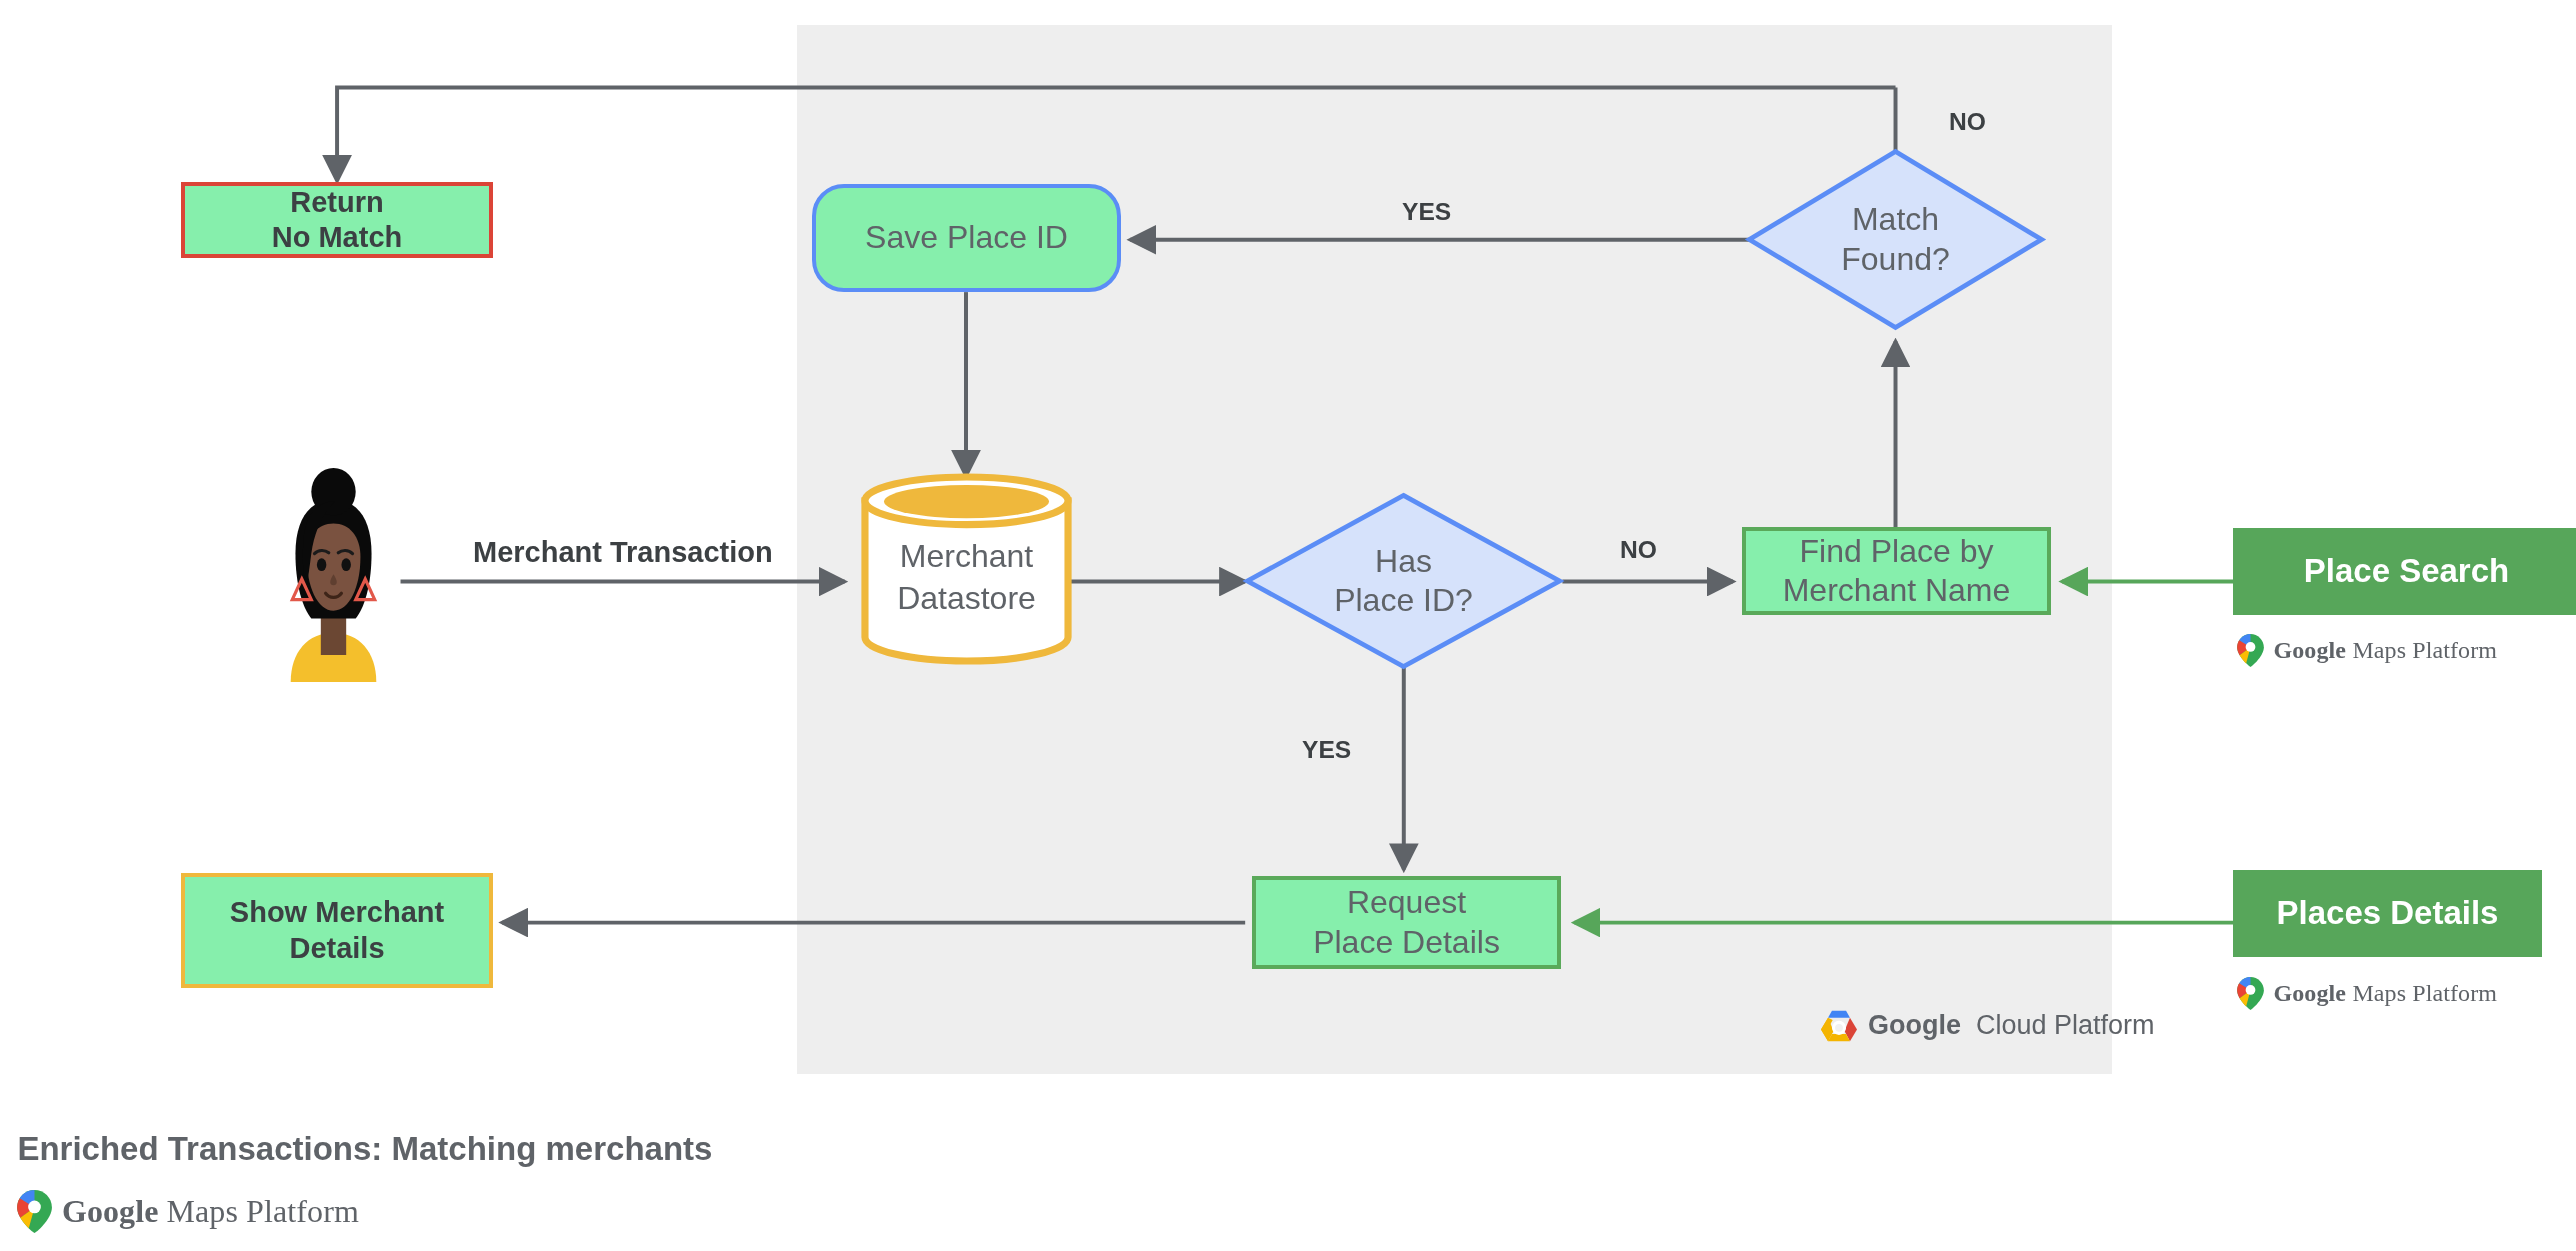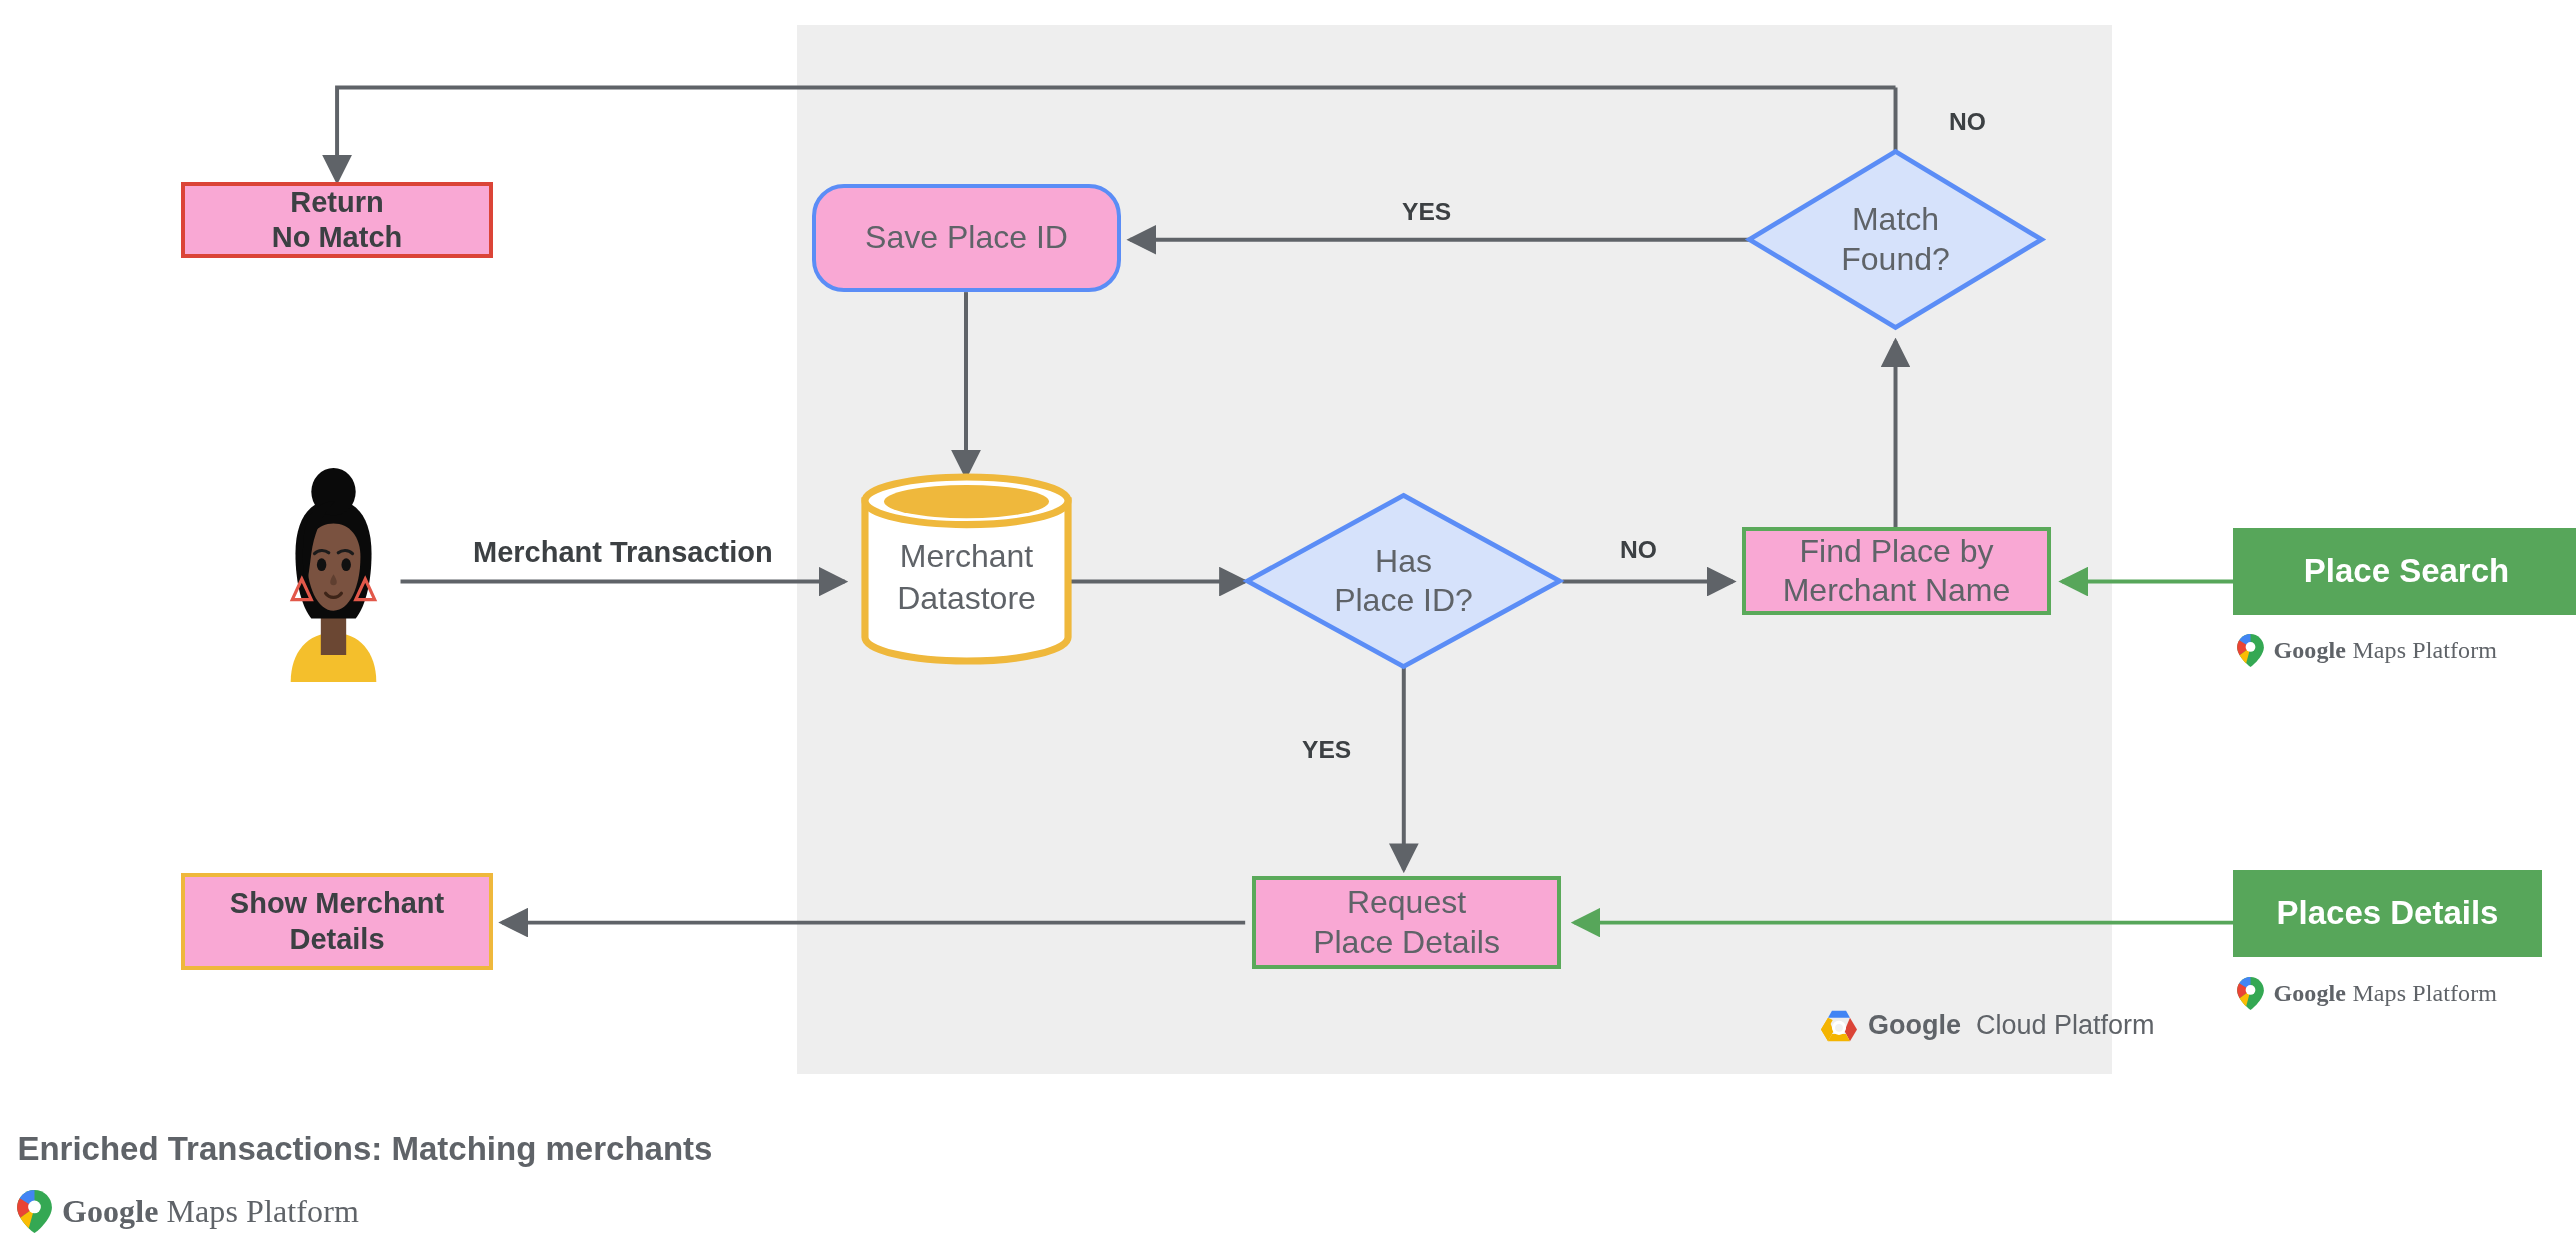--- a/index.html
+++ b/index.html
@@ -14,21 +14,21 @@
   .panel{
     position:absolute;background:#eeeeee;
   }
 
   
   .node{
     position:absolute;box-sizing:border-box;
     display:flex;align-items:center;justify-content:center;text-align:center;
     line-height:1.22;white-space:pre-line;
   }
-  .node.outline{background:#f9a8d4;border-style:solid;}
+  .node.outline{background:#86efac;border-style:solid;}
   .red-box{border-color:#db4437;border-width:4.8px;color:#3c4043;font-weight:bold;font-size:29px;}
   .blue-box{border-color:#5b8df6;border-width:4.8px;color:#5f6368;font-weight:normal;font-size:32px;}
   .yellow-box{border-color:#efb83c;border-width:4.8px;color:#3c4043;font-weight:bold;font-size:29px;}
   .green-box{border-color:#5aa95a;border-width:4.8px;color:#5f6368;font-weight:normal;font-size:32px;}
   .green-solid{
     background:#57a65a;color:#ffffff;font-weight:bold;font-size:33px;border:none;
   }
 
   
   .diamond-wrap{position:absolute;}
@@ -180,21 +180,21 @@
       <path d="M17,0 C10.9,0 5.6,3.2 2.6,8 L17,21 L17,0 Z" fill="#4285f4"></path>
       <path d="M2.6,8 C1,10.6 0,13.7 0,17 C0,20.3 1.3,23.8 3.2,27 L17,17 L2.6,8 Z" fill="#ea4335"></path>
       <path d="M3.2,27 C5.5,30.9 8.6,34.6 11.4,37.4 L17,17 L3.2,27 Z" fill="#fbbc04"></path>
       <circle cx="17" cy="16.5" r="6.2" fill="#ffffff"></circle>
     </svg>
     <div class="gmp-text">
       <b>Google</b><span style="margin-left:6.3px;">Maps Platform</span>
     </div>
   </div>
 
-  <div class="node outline yellow-box" style="left:181px;top:873px;width:312px;height:97px;">Show Merchant
+  <div class="node outline yellow-box" style="left:181px;top:873px;width:312px;height:115px;">Show Merchant
 Details</div>
 
   <div class="avatar" style="left:262px;top:468px;width:143px;height:214px;">
     <svg width="143" height="214" viewBox="0 0 180 270">
 
       <path d="M36,270 C36,232 58,208 90,208 C122,208 144,232 144,270 Z" fill="#f4bf2c"></path>
 
       <path d="M74,182 L106,182 L106,236 L74,236 Z" fill="#6b4733"></path>
 
       <path d="M42,108 C42,62 62,40 90,40 C118,40 138,62 138,108 C138,150 128,178 118,190 L62,190 C52,178 42,150 42,108 Z" fill="#0a0a0a"></path>

